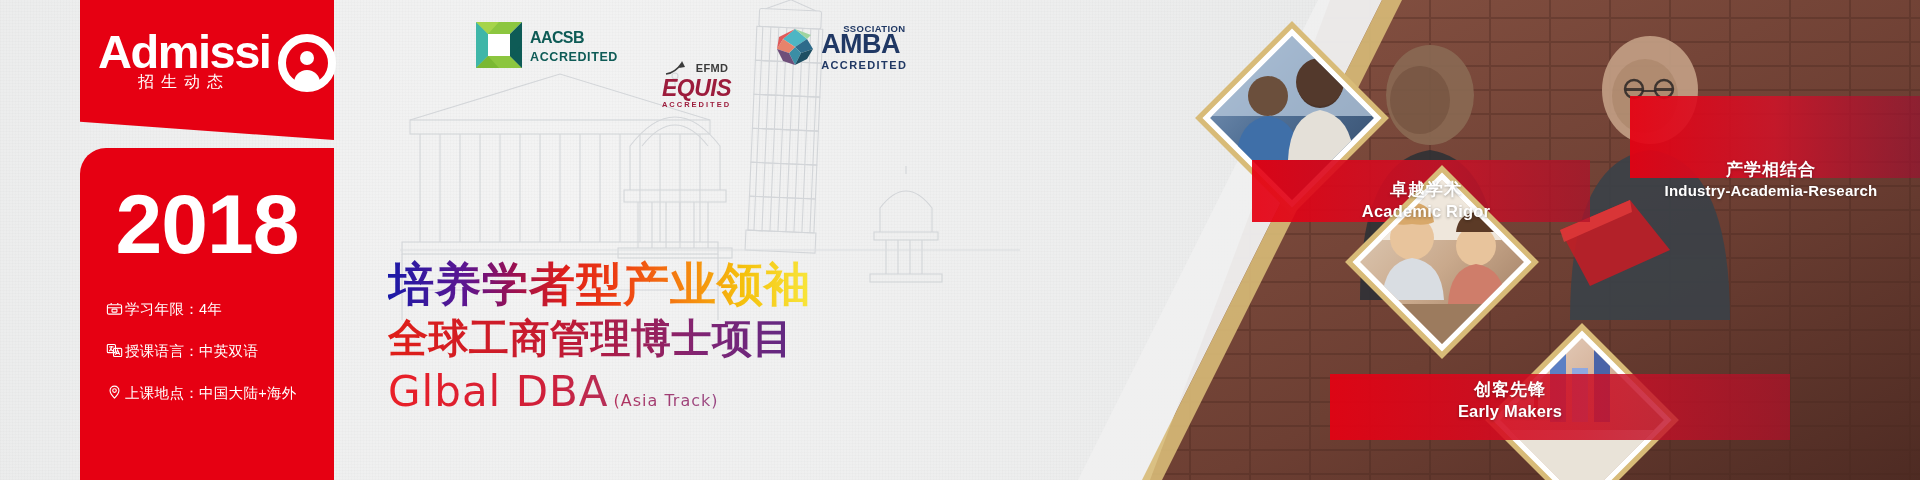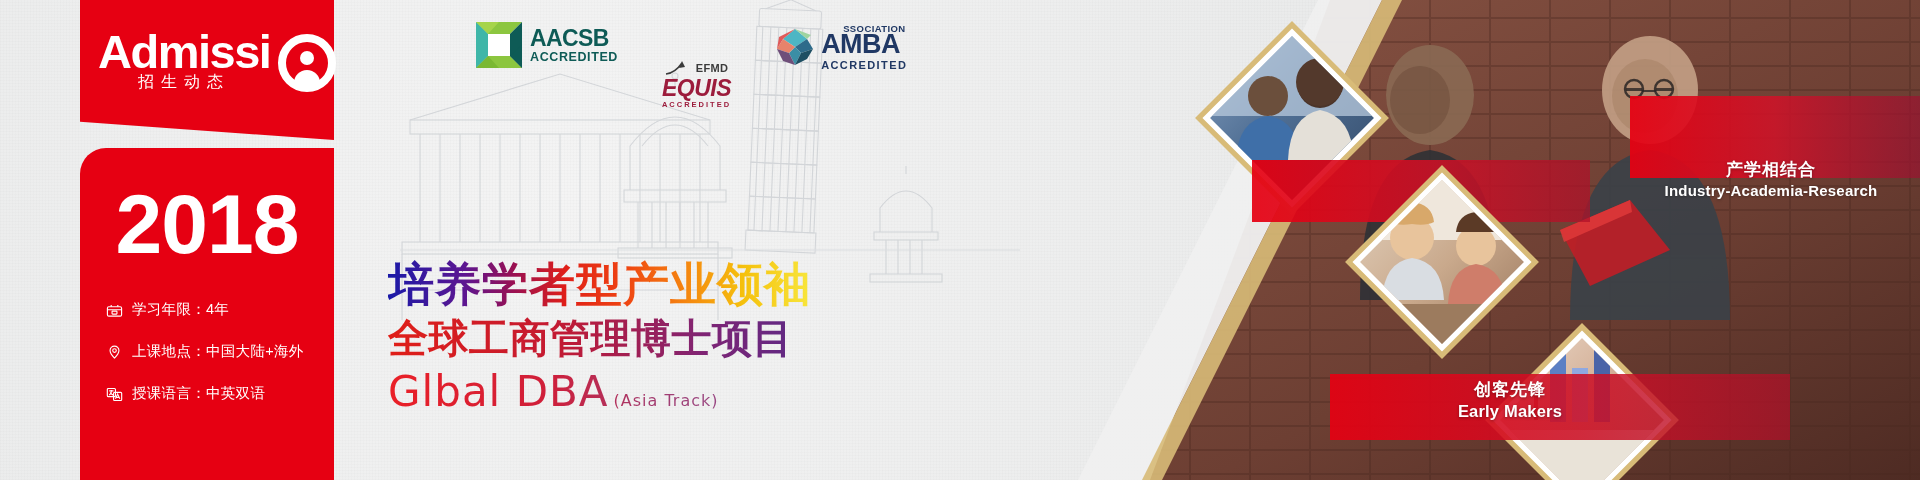--- a/index.html
+++ b/index.html
@@ -67,34 +67,34 @@
 
   .year{
     position:absolute; left:0; top:176px; width:254px; text-align:center;
     font-size:84px; font-weight:700; color:#ffffff; letter-spacing:-1px;
     z-index:7; line-height:96px;
   }
   .info-list{
     position:absolute; left:26px; top:300px; width:230px; z-index:7;
   }
   .info-row{
-    display:flex; align-items:flex-end; gap:9px;
+    display:flex; align-items:flex-start; gap:2px;
     color:#ffffff; font-size:14.5px; margin-bottom:23px; white-space:nowrap;
   }
   .info-row .ic{ width:17px; height:17px; flex:0 0 17px; display:block; }
   .info-row .tx{ font-size:14.5px; letter-spacing:.3px; }
 
   
   .accred{
     position:absolute; left:476px; top:22px; display:flex; align-items:flex-start;
     gap:44px; z-index:6;
   }
   .logo-aacsb{ display:flex; align-items:center; gap:8px; }
   .aacsb-mark{ width:46px; height:46px; position:relative; }
-  .aacsb-txt .l1{ font-size:23px; font-weight:700; color:#0e5b56; letter-spacing:-.6px; line-height:24px;}
+  .aacsb-txt .l1{ font-size:16px; font-weight:700; color:#0e5b56; letter-spacing:-.6px; line-height:24px;}
   .aacsb-txt .l2{ font-size:12.5px; font-weight:700; color:#0e5b56; letter-spacing:.6px; line-height:15px;}
 
   .logo-equis{ text-align:center; padding-top:2px;margin-top:36px;}
   .equis-top{ display:flex; align-items:center; gap:5px; justify-content:center; }
   .equis-swoosh{ width:26px; height:16px; }
   .efmd{ font-size:11px; font-weight:700; color:#3b3b3b; letter-spacing:.4px;}
   .equis-word{ font-size:23px; font-weight:700; font-style:italic; color:#9c1c3c; line-height:24px; letter-spacing:-.5px;}
   .equis-acc{ font-size:7.5px; font-weight:700; color:#9c1c3c; letter-spacing:2px;}
 
   .logo-amba{ display:flex; align-items:center; gap:6px; padding-top:1px;}
@@ -399,20 +399,24 @@
       </g>
       <polygon points="466,420 552,334 638,420 552,506" fill="none" stroke="#ffffff" stroke-width="5"></polygon>
 
       <polygon points="300,374 760,374 760,440 300,440" fill="url(#gRed1)" opacity=".92"></polygon>
 
       <polygon points="636,0 700,0 356,344 292,344" fill="#e60012" opacity=".0"></polygon>
       <path d="M640 -10 L330 300" stroke="#e60012" stroke-width="0"></path>
     </svg>
 
     
+    <div class="badge" style="left:246px; top:178px; width:300px;">
+      <div class="cn">卓越学术</div>
+      <div class="en">Academic Rigor</div>
+    </div>
 
     <div class="badge small" style="left:596px; top:158px; width:290px;">
       <div class="cn">产学相结合</div>
       <div class="en">Industry-Academia-Research</div>
     </div>
 
     <div class="badge" style="left:330px; top:378px; width:300px;">
       <div class="cn">创客先锋</div>
       <div class="en">Early Makers</div>
     </div>
@@ -437,30 +441,30 @@
       <div class="info-row">
         <svg class="ic" viewBox="0 0 18 18" fill="none" stroke="#ffffff" stroke-width="1.2">
           <rect x="1.5" y="5" width="15" height="10" rx="1.5"></rect>
           <path d="M5.5 5V3.2M12.5 5V3.2M1.5 8.2h15"></path>
           <rect x="6.4" y="9.6" width="5.2" height="3.2" rx=".6"></rect>
         </svg>
         <span class="tx">学习年限：4年</span>
       </div>
       <div class="info-row">
         <svg class="ic" viewBox="0 0 18 18" fill="none" stroke="#ffffff" stroke-width="1.2">
-          <path d="M9 2.2c2.6 0 4.7 2.1 4.7 4.7 0 3.3-4.7 8-4.7 8S4.3 10.2 4.3 6.9C4.3 4.3 6.4 2.2 9 2.2z"></path>
-          <circle cx="9" cy="6.9" r="1.9"></circle>
-        </svg>
-        <span class="tx">上课地点：中国大陆+海外</span>
-      </div>
-      <div class="info-row">
-        <svg class="ic" viewBox="0 0 18 18" fill="none" stroke="#ffffff" stroke-width="1.2">
           <rect x="1.4" y="2.6" width="8.6" height="8.6" rx="1"></rect>
           <path d="M3.4 5.2h4.6M5.7 4.2v1M5.8 5.2c0 2-1 3.6-2.4 4.4M4.6 6.6c.8 1.6 2 2.6 3.6 3.2"></path>
           <rect x="8" y="6.8" width="8.6" height="8.6" rx="1"></rect>
           <path d="M10 13.6l2.3-5 2.3 5M10.8 12h3"></path>
         </svg>
         <span class="tx">授课语言：中英双语</span>
       </div>
+      <div class="info-row">
+        <svg class="ic" viewBox="0 0 18 18" fill="none" stroke="#ffffff" stroke-width="1.2">
+          <path d="M9 2.2c2.6 0 4.7 2.1 4.7 4.7 0 3.3-4.7 8-4.7 8S4.3 10.2 4.3 6.9C4.3 4.3 6.4 2.2 9 2.2z"></path>
+          <circle cx="9" cy="6.9" r="1.9"></circle>
+        </svg>
+        <span class="tx">上课地点：中国大陆+海外</span>
+      </div>
     </div>
   </div>
 
 </div>
 
 </body></html>

